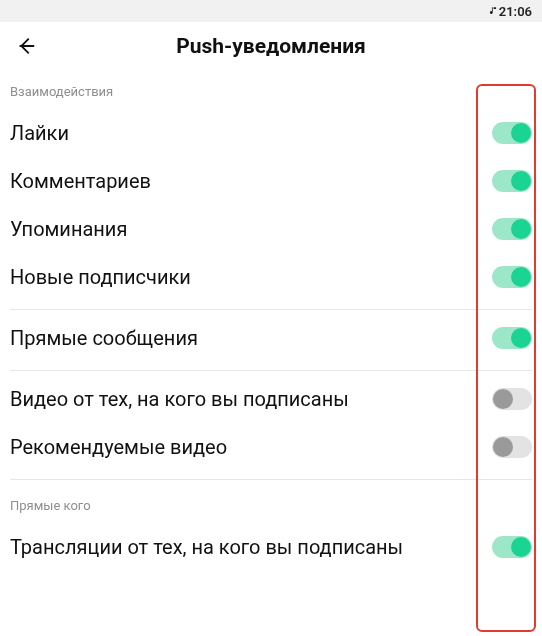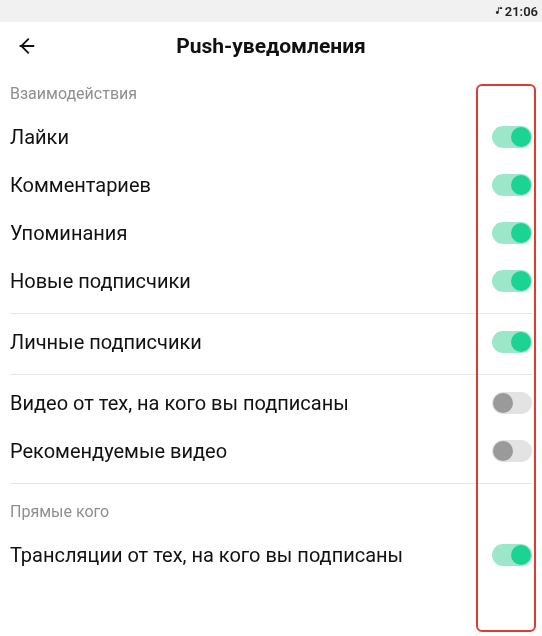--- a/index.html
+++ b/index.html
@@ -10,21 +10,21 @@
     background: #fff;
     color: #141414;
     overflow: hidden;
   }
   .status-bar {
     height: 22px;
     background: #f1f1f1;
     display: flex;
     align-items: center;
     justify-content: flex-end;
-    padding: 0 4px;
+    padding: 0 10px;
     font-size: 12px;
     color: #222;
   }
   .status-left {
     font-size: 11px;
     color: #222;
     display: flex;
     align-items: center;
   }
   .status-right {
@@ -51,21 +51,21 @@
     position: absolute;
     left: 0; right: 0;
     text-align: center;
     font-size: 21px;
     font-weight: 700;
     color: #111;
     pointer-events: none;
   }
   .content { padding: 0 10px; }
   .section-title {
-    font-size: 16px;
+    font-size: 13px;
     color: #8f8f8f;
     padding: 14px 0 10px 0;
   }
   .row {
     display: flex;
     align-items: center;
     justify-content: space-between;
     padding: 12px 0;
   }
   .row-label {
@@ -152,21 +152,21 @@
   <div class="row">
     <span class="row-label">Новые подписчики</span>
     <div class="toggle on">
         <div class="knob"></div>
       </div>
   </div>
 
   <hr class="divider">
 
   <div class="row">
-    <span class="row-label">Личные подписчики</span>
+    <span class="row-label">Прямые сообщения</span>
     <div class="toggle on">
         <div class="knob"></div>
       </div>
   </div>
 
   <hr class="divider">
 
   <div class="row">
     <span class="row-label">Видео от тех, на кого вы подписаны</span>
     <div class="toggle off">

